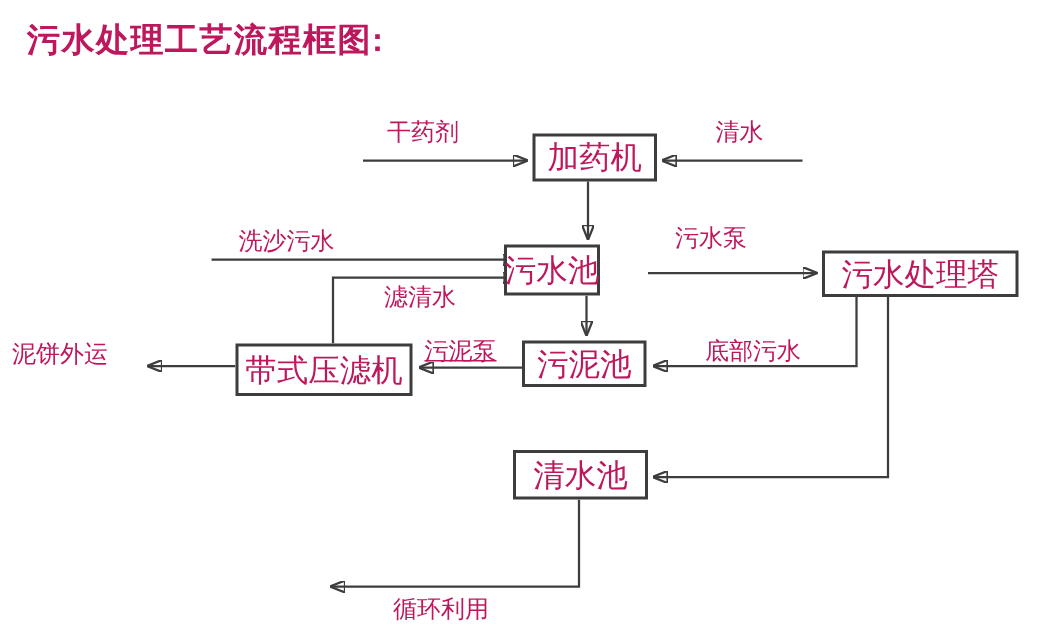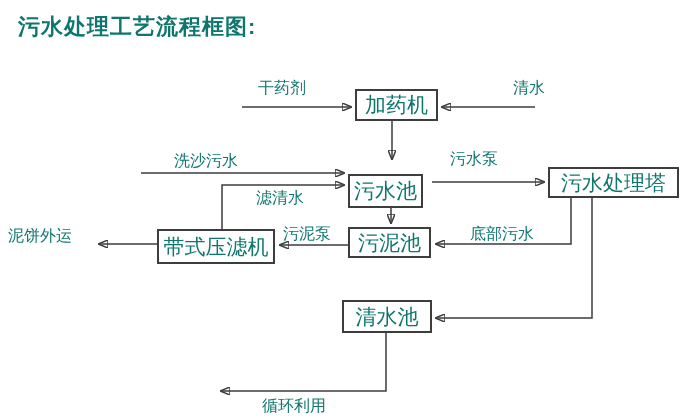--- a/index.html
+++ b/index.html
@@ -1,21 +1,21 @@
 <!DOCTYPE html>
 <html><head>
 <meta charset="utf-8">
 <style>
   html,body{margin:0;padding:0;background:#fff;}
   #canvas{
     position:relative;
     width:700px;height:420px;
     background:#ffffff;
     font-family:"Liberation Sans", sans-serif;
-    color:#0f766e;
+    color:#be185d;
     overflow:hidden;
   }
   .title{
     position:absolute;
     left:18px;top:12px;
     font-size:22px;
     font-weight:bold;
     letter-spacing:1px;
     white-space:nowrap;
   }
@@ -69,29 +69,29 @@
     <path d="M432,182 L544,182" marker-end="url(#ah)"></path>
     <path d="M391,197 L391,223" marker-end="url(#ah)"></path>
     <path d="M571,198 L571,244 L436,244" marker-end="url(#ah)"></path>
     <path d="M348,245 L280,245" marker-end="url(#ah)"></path>
     <path d="M157,244 L99,244" marker-end="url(#ah)"></path>
     <path d="M592,198 L592,318 L436,318" marker-end="url(#ah)"></path>
     <path d="M386,333 L386,391 L221,391" marker-end="url(#ah)"></path>
   </svg>
 
   <div class="node" style="left:355px;top:89px;width:83px;height:32px;">加药机</div>
-  <div class="node" style="left:348px;top:163px;width:75px;height:34px;margin-top:11px;">污水池</div>
+  <div class="node" style="left:336px;top:163px;width:64px;height:34px;">污水池</div>
   <div class="node" style="left:548px;top:167px;width:131px;height:31px;">污水处理塔</div>
   <div class="node" style="left:348px;top:227px;width:83px;height:31px;">污泥池</div>
   <div class="node" style="left:157px;top:229px;width:118px;height:35px;">带式压滤机</div>
   <div class="node" style="left:342px;top:300px;width:90px;height:33px;">清水池</div>
 
   <div class="edge-label" style="left:258px;top:78px;">干药剂</div>
-  <div class="edge-label" style="left:477px;top:78px;margin-left:36px;">清水</div>
-  <div class="edge-label" style="left:174px;top:151px;">洗沙污水</div>
+  <div class="edge-label" style="left:477px;top:78px;">清水</div>
+  <div class="edge-label" style="left:159px;top:151px;">洗沙污水</div>
   <div class="edge-label" style="left:256px;top:188px;">滤清水</div>
   <div class="edge-label" style="left:450px;top:149px;">污水泵</div>
-  <div class="edge-label" style="left:283px;top:224px;">污泥泵</div>
+  <div class="edge-label" style="left:283px;top:224px;text-decoration:underline;">污泥泵</div>
   <div class="edge-label" style="left:470px;top:224px;">底部污水</div>
   <div class="edge-label" style="left:8px;top:226px;">泥饼外运</div>
   <div class="edge-label" style="left:262px;top:366px;margin-top:30px;">循环利用</div>
 
 </div>
 
 </body></html>

